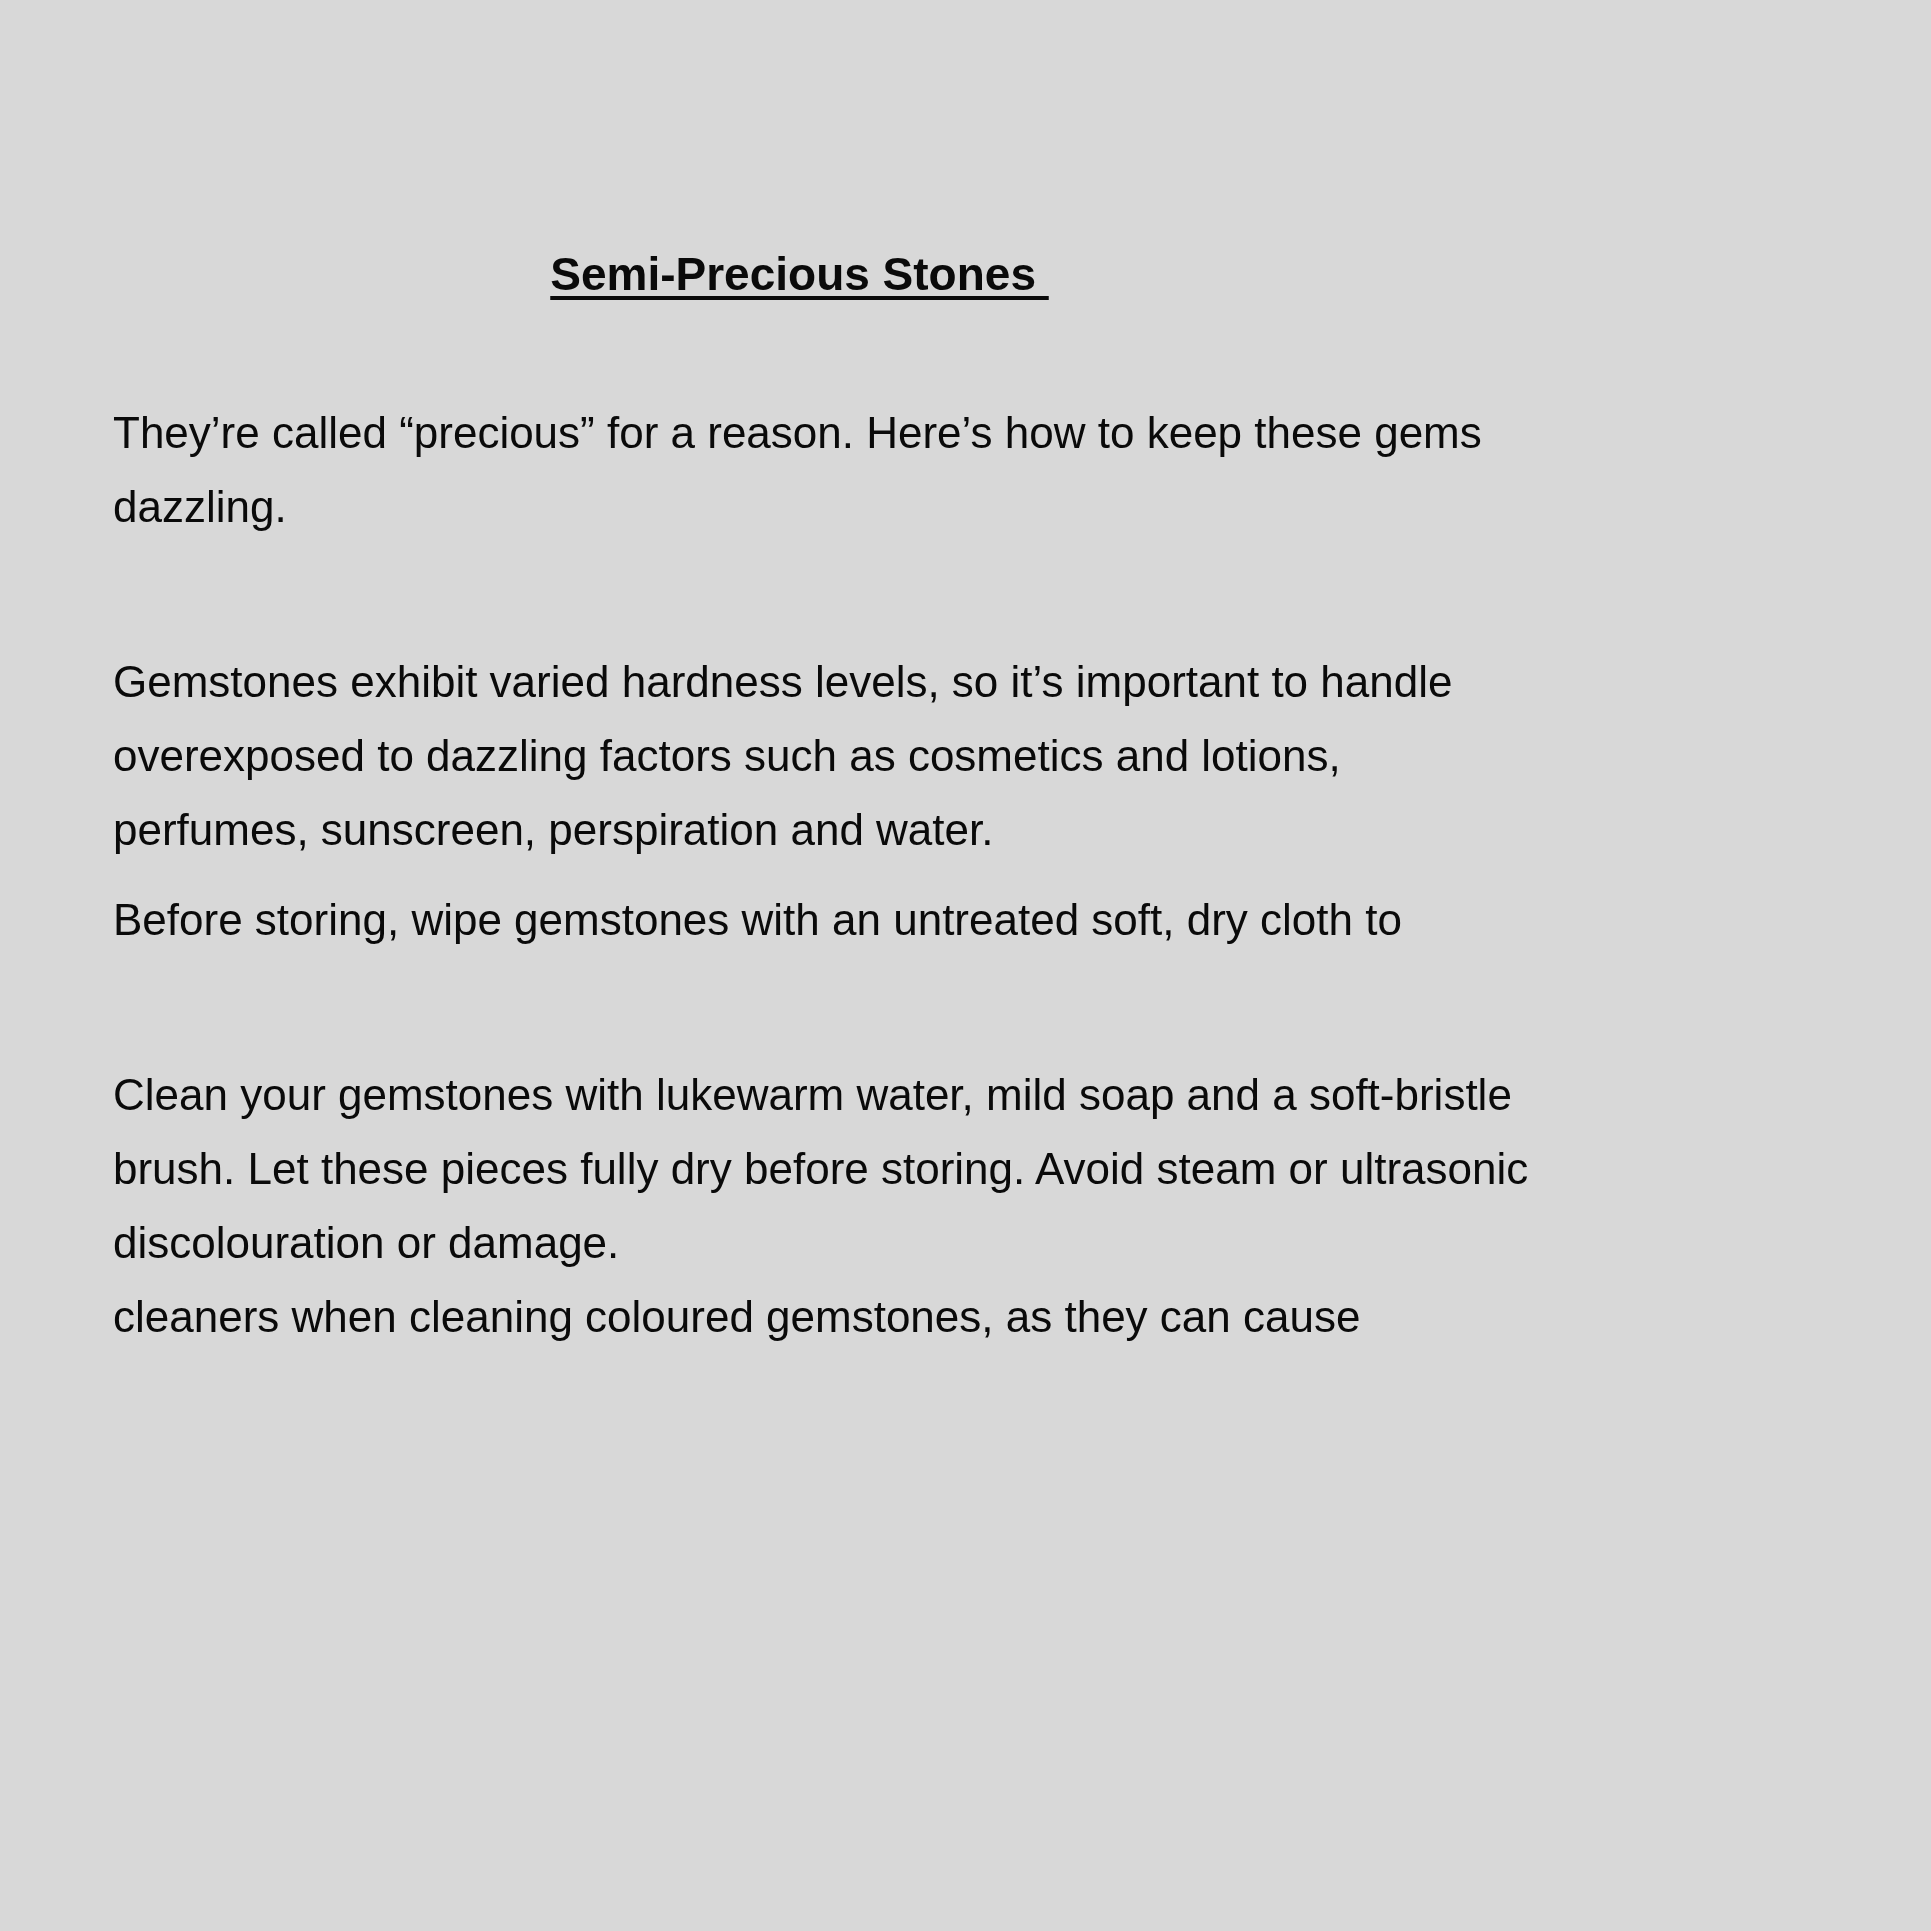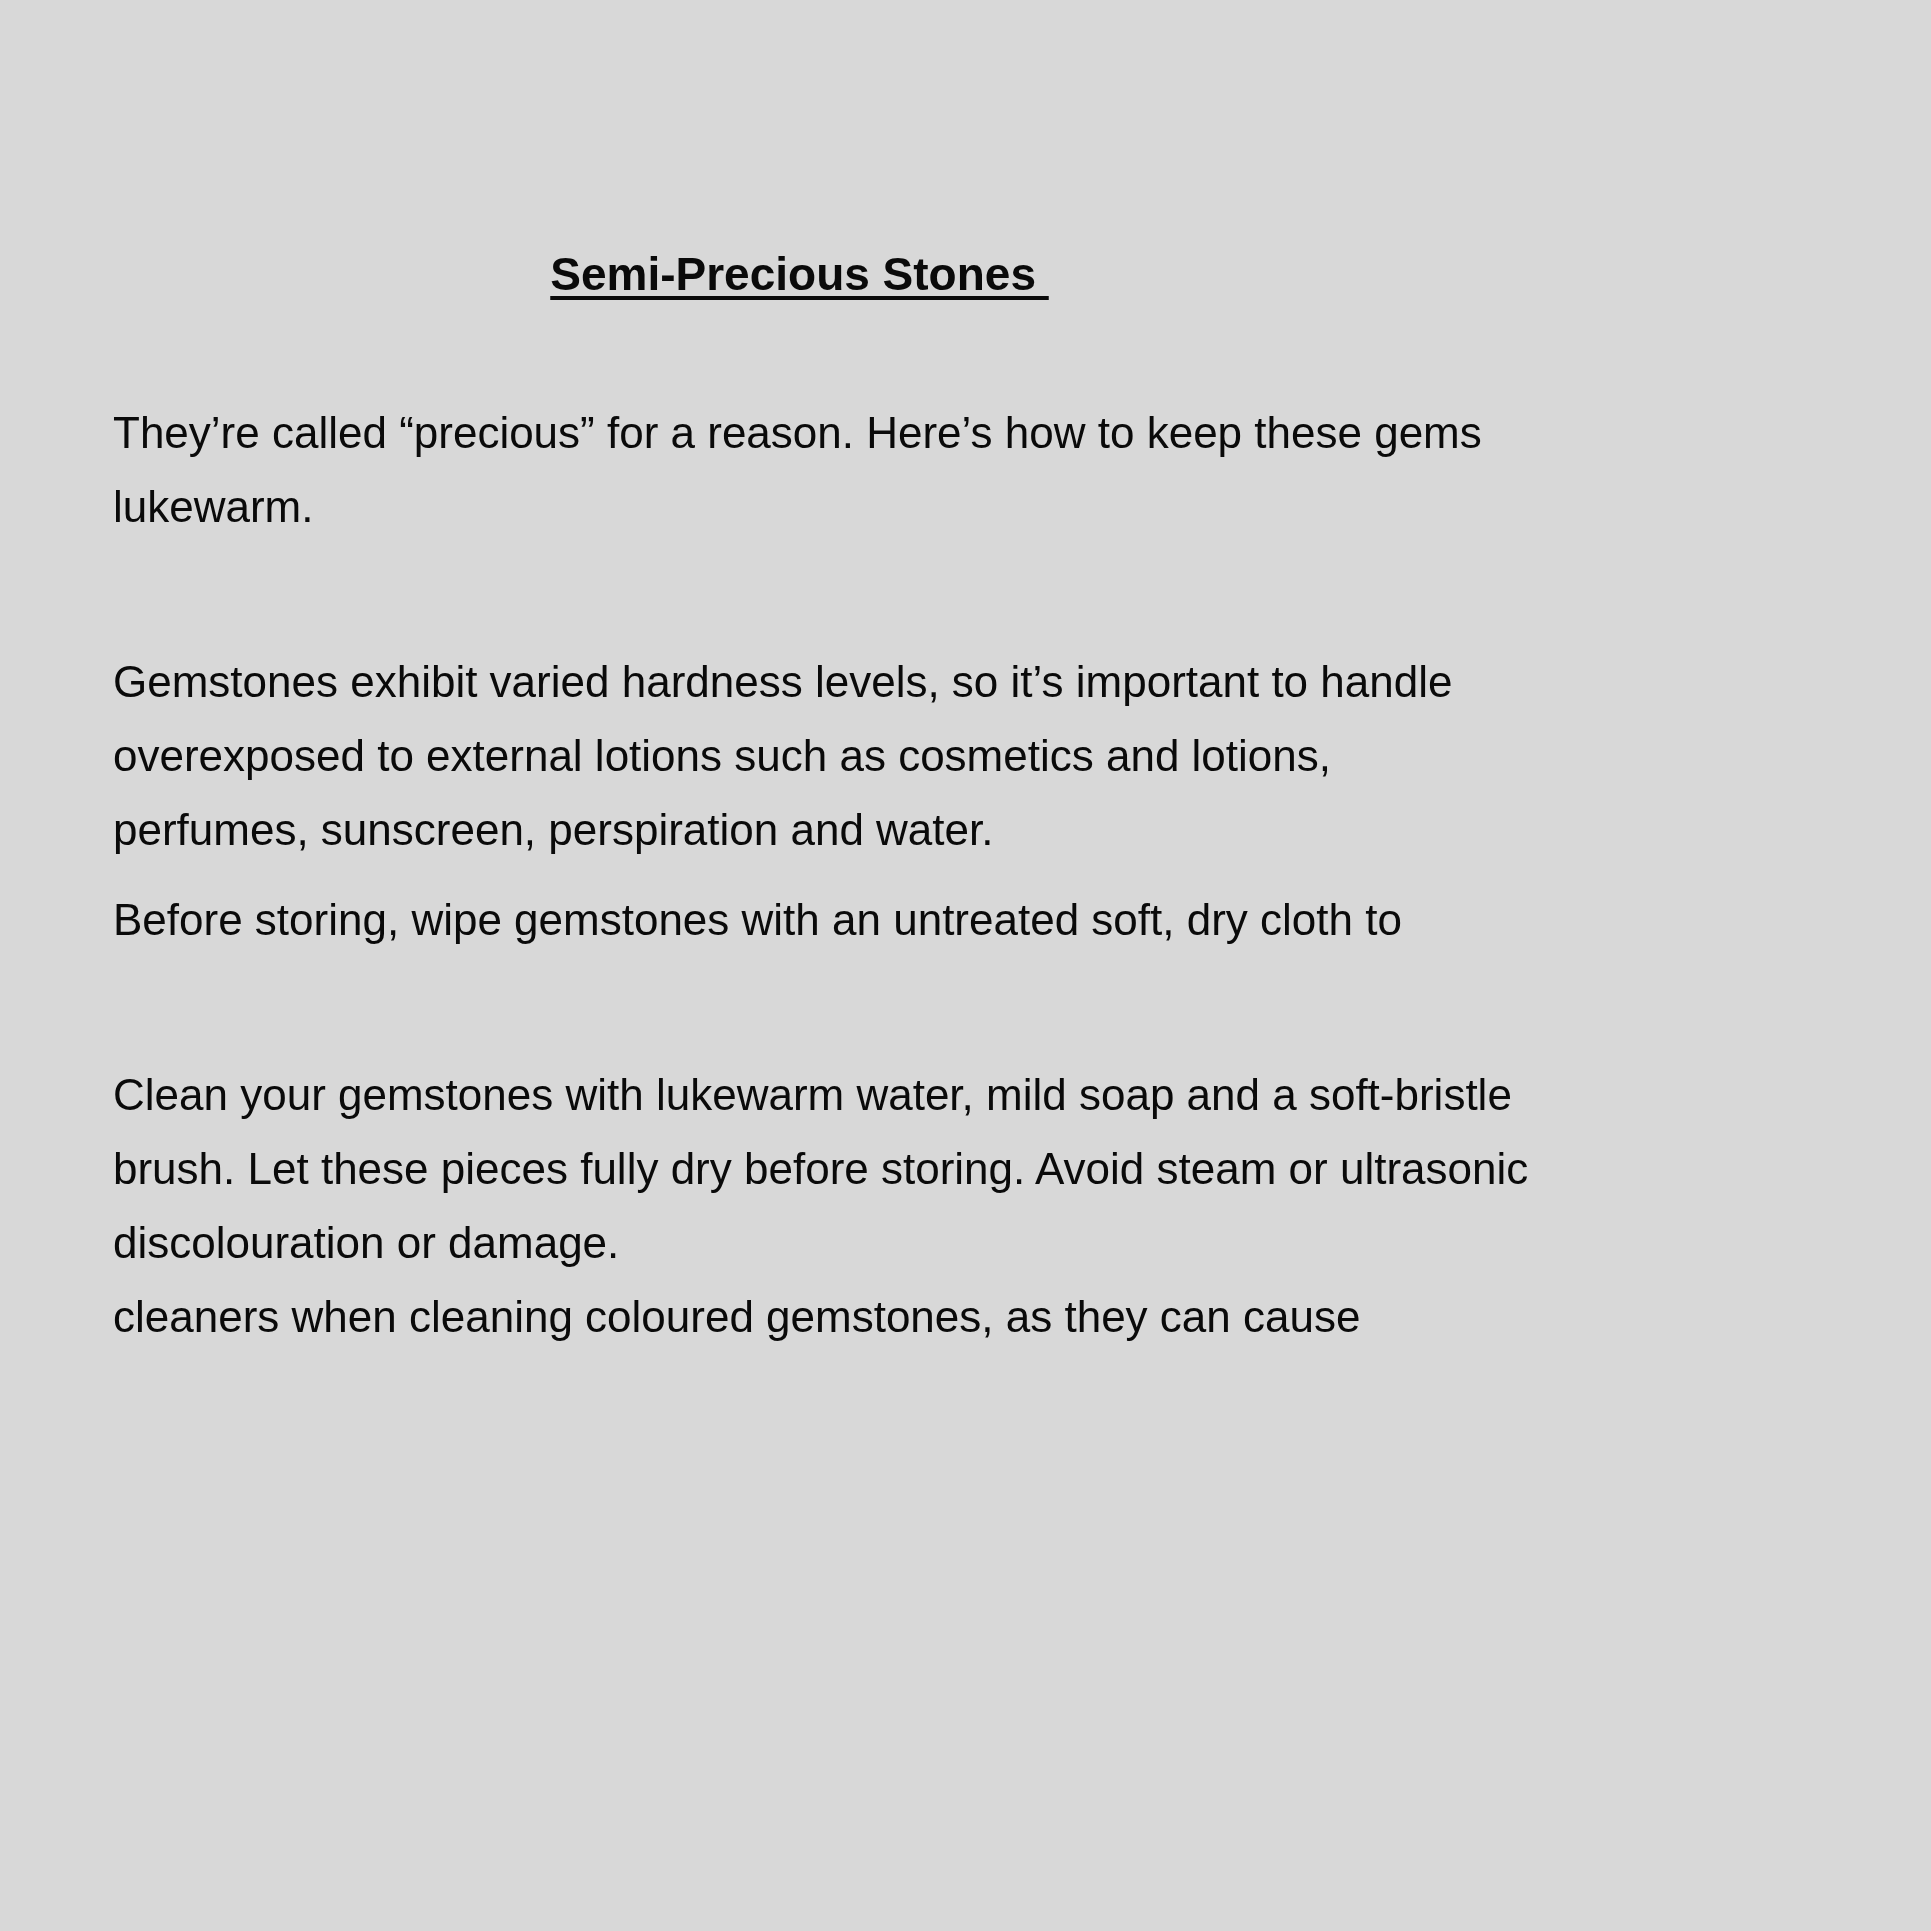--- a/index.html
+++ b/index.html
@@ -49,28 +49,28 @@
 <body>
 
 <div class="doc">
 
   <h1 class="doc-title">Semi-Precious Stones </h1>
 
   <div class="blank-line"></div>
 
   <div class="para">
     <div class="text-line">They’re called “precious” for a reason. Here’s how to keep these gems</div>
-    <div class="text-line">lukewarm.</div>
+    <div class="text-line">dazzling.</div>
   </div>
 
   <div class="blank-line"></div>
 
   <div class="para">
     <div class="text-line">Gemstones exhibit varied hardness levels, so it’s important to handle</div>
-    <div class="text-line">overexposed to external lotions such as cosmetics and lotions,</div>
+    <div class="text-line">overexposed to dazzling factors such as cosmetics and lotions,</div>
     <div class="text-line">perfumes, sunscreen, perspiration and water.</div>
   </div>
 
   <div class="para">
     <div class="text-line">Before storing, wipe gemstones with an untreated soft, dry cloth to</div>
   </div>
 
   <div class="blank-line"></div>
 
   <div class="para">

